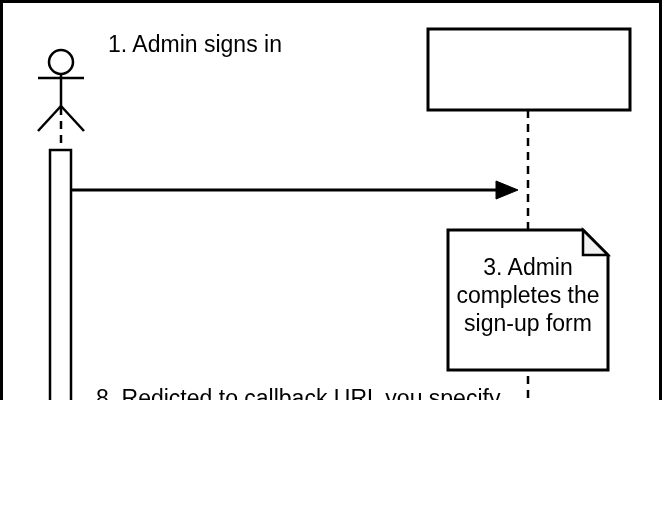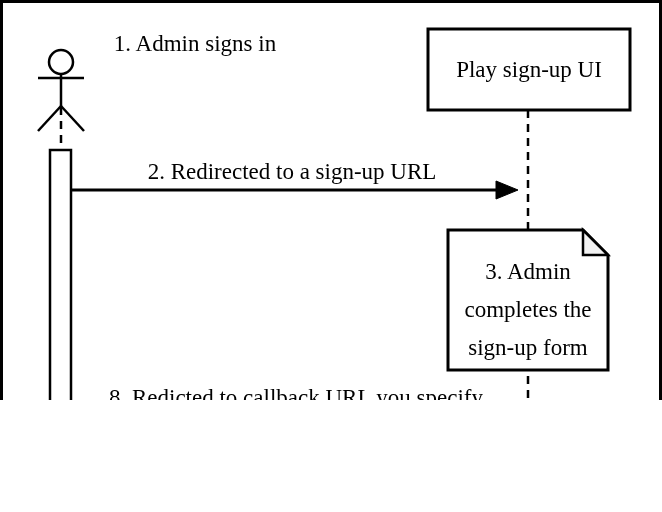--- a/index.html
+++ b/index.html
@@ -5,21 +5,21 @@
   html, body {
     margin: 0;
     padding: 0;
     background: #ffffff;
   }
   .canvas {
     position: relative;
     width: 662px;
     height: 400px;
     background: #d946ef;
-    font-family: Liberation Serif, serif;
+    font-family: Liberation Sans, sans-serif;
     color: #000000;
     overflow: hidden;
   }
   .canvas svg {
     position: absolute;
     left: 0;
     top: 0;
   }
   .lbl {
     position: absolute;
@@ -41,21 +41,21 @@
     justify-content: center;
     font-size: 23px;
   }
   .note-text {
     position: absolute;
     left: 448px;
     top: 253px;
     width: 160px;
     text-align: center;
     font-size: 23px;
-    line-height: 38px;
+    line-height: 28px;
   }
 </style>
 </head>
 <body>
 
 <div class="canvas">
 
   <svg width="662" height="512" viewBox="0 0 662 512">
 
     <rect x="1.5" y="1.5" width="659" height="509" fill="#ffffff" stroke="#000000" stroke-width="3"></rect>
@@ -90,23 +90,21 @@
     <g>
       <line x1="528" y1="417" x2="73" y2="417" stroke="#000000" stroke-width="2.5" stroke-dasharray="8 5"></line>
       <polyline points="94,404 70,417 94,430" fill="none" stroke="#000000" stroke-width="2.5"></polyline>
     </g>
   </svg>
 
   <div class="lbl center" style="left:95px; top:29px; width:200px;">
     <span class="line">1. Admin signs in</span>
   </div>
 
-  <div class="participant-label">Play sign-up UI</div>
 
-  <div class="lbl center" style="left:92px; top:157px; width:400px;">2. Redirected to a sign-up URL</div>
 
   <div class="note-text">
     <span class="line">3. Admin</span>
     <span class="line">completes the</span>
     <span class="line">sign-up form</span>
   </div>
 
   <div class="lbl center" style="left:96px; top:383px; width:400px;">8. Redicted to callback URL you specify</div>
 
 </div>

